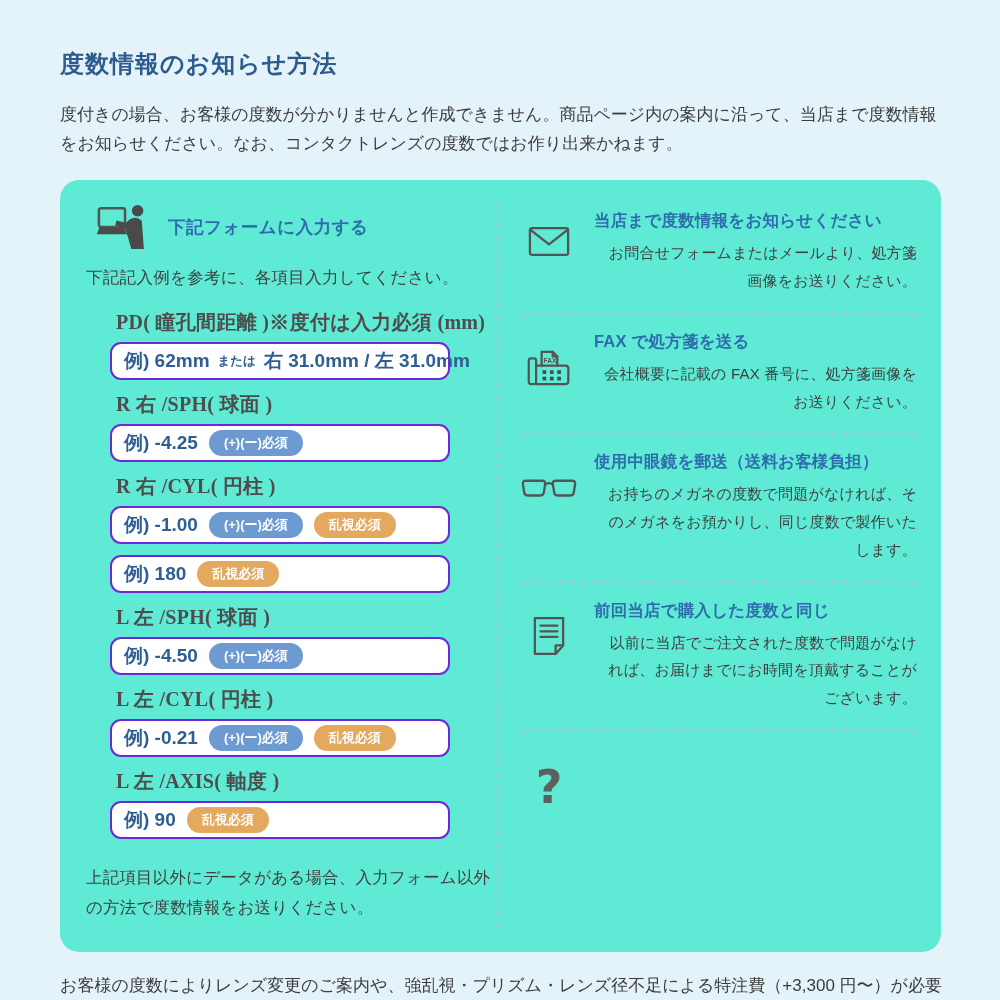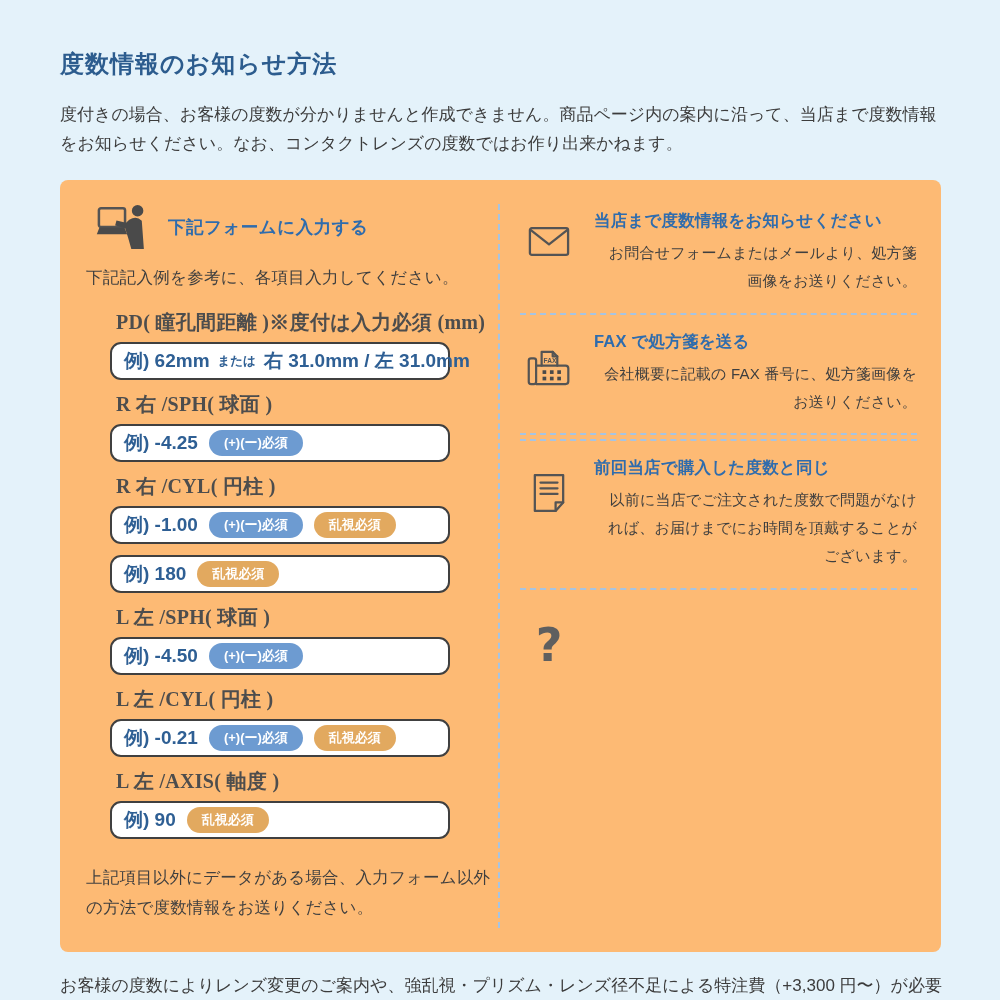--- a/index.html
+++ b/index.html
@@ -20,22 +20,22 @@
     margin-bottom:20px;
   }
   .intro {
     font-size:17px;
     line-height:1.72;
     color:#3c3c3c;
     margin-bottom:22px;
   }
 
   .card {
-    background:#fdba74;
-    border-radius:8px;
+    background:#5eead4;
+    border-radius:19px;
     width:881px;
     display:flex;
     align-items:stretch;
   }
   .col-left {
     width:438px;
     padding:24px 0 30px 26px;
     flex:none;
   }
   .v-divider {
@@ -66,21 +66,21 @@
     font-weight:bold;
     color:#4d4d4d;
     margin:0 0 6px 6px;
     letter-spacing:0.3px;
     font-family:Liberation Serif, serif;
   }
   .field-box {
     width:340px;
     height:38px;
     background:#fff;
-    border:2px solid #404040;
+    border:2px solid #6d28d9;
     border-radius:11px;
     display:flex;
     align-items:center;
     gap:11px;
     padding:0 12px;
     margin-bottom:11px;
   }
   .ex-main { color:#2e5f94; font-weight:bold; font-size:19px; white-space:nowrap; }
   .ex-join { color:#2e5f94; font-weight:bold; font-size:12.5px; white-space:nowrap; margin:0 -3px; }
   .badge {
@@ -250,20 +250,33 @@
           </svg>
         </div>
         <div class="m-text">
           <h3 class="m-heading">FAX で処方箋を送る</h3>
           <p class="m-body">会社概要に記載の FAX 番号に、処方箋画像をお送りください。</p>
         </div>
       </div>
 
       <div class="h-divider"></div>
 
+      <div class="method">
+        <div class="m-icon">
+          <svg viewBox="0 0 58 22" width="56" height="22" style="margin-top:10px">
+            <path class="st" d="M2 7 Q1.5 3.5 5 3.5 L22 3.5 Q25.5 3.5 25 7 L23.7 15.5 Q23.2 18.8 19.5 18.8 L7.5 18.8 Q3.8 18.8 3.3 15.5 Z"></path>
+            <path class="st" d="M33 7 Q32.5 3.5 36 3.5 L53 3.5 Q56.5 3.5 56 7 L54.7 15.5 Q54.2 18.8 50.5 18.8 L38.5 18.8 Q34.8 18.8 34.3 15.5 Z"></path>
+            <path class="st" d="M25 7.5 Q29 4.5 33 7.5"></path>
+          </svg>
+        </div>
+        <div class="m-text">
+          <h3 class="m-heading">使用中眼鏡を郵送（送料お客様負担）</h3>
+          <p class="m-body">お持ちのメガネの度数で問題がなければ、そのメガネをお預かりし、同じ度数で製作いたします。</p>
+        </div>
+      </div>
 
       <div class="h-divider"></div>
 
       <div class="method">
         <div class="m-icon">
           <svg viewBox="0 0 36 42" width="34" height="40">
             <path class="st" d="M3 2 L33 2 L33 31 L25 40 L3 40 Z"></path>
             <path class="st" d="M33 31 L25 31 L25 40" stroke-width="1.8"></path>
             <path class="st" d="M9 10 L27 10 M9 16 L27 16 M9 22 L27 22" stroke-width="2"></path>
           </svg>

